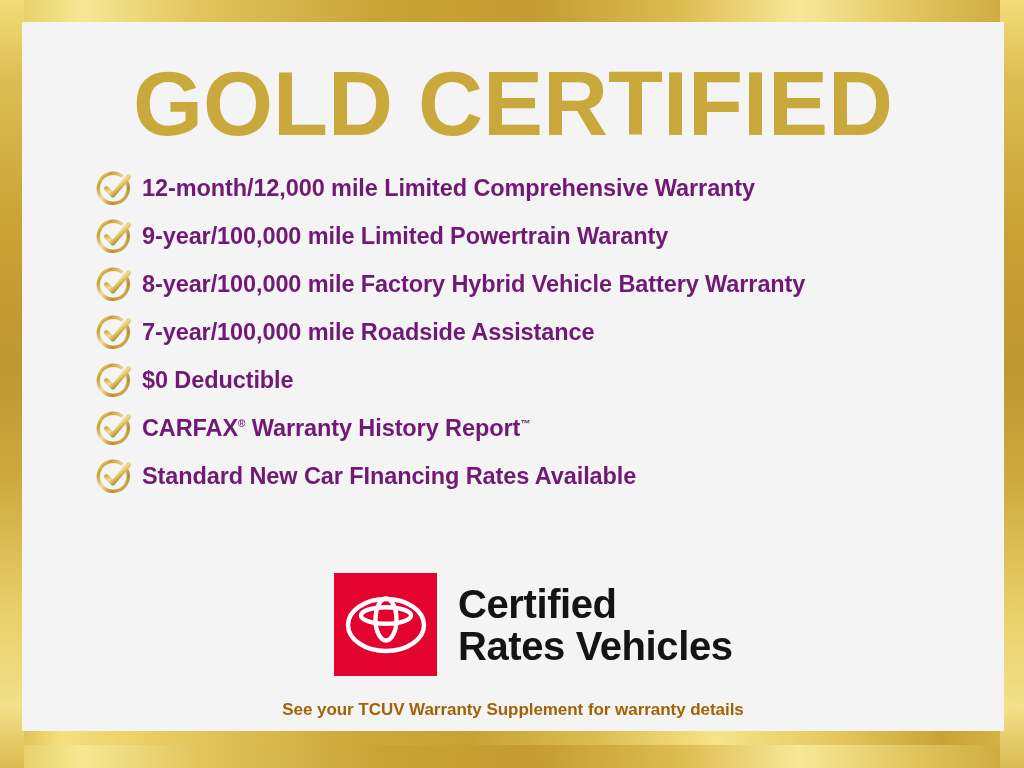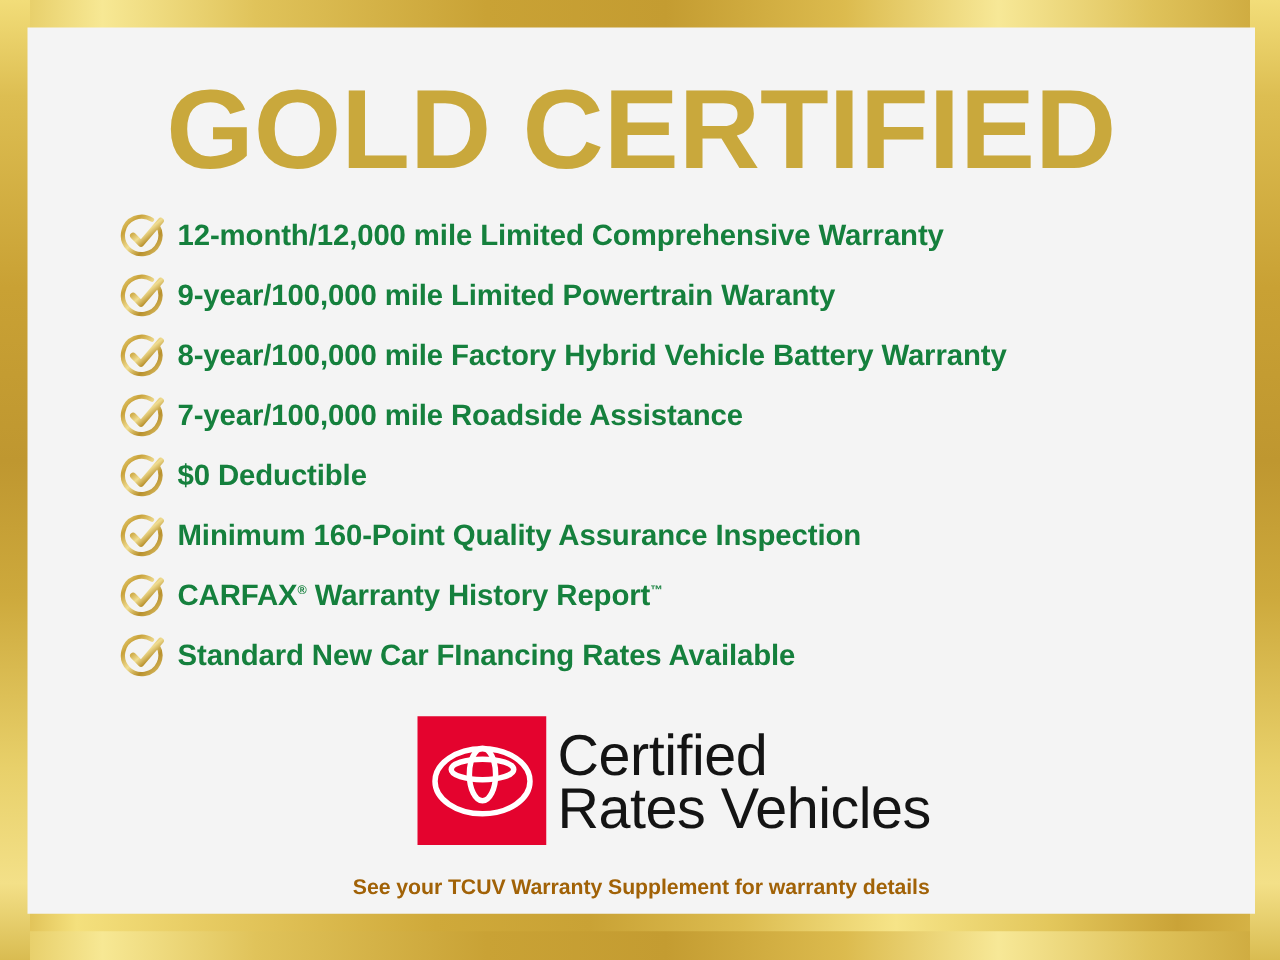--- a/index.html
+++ b/index.html
@@ -115,21 +115,21 @@
   }
   .check-wrap {
     width: 46px;
     flex: 0 0 46px;
     display: flex;
     align-items: center;
     justify-content: flex-start;
   }
   .check-wrap svg { display: block; }
   .benefit-label {
-    color: #15803d;
+    color: #701a75;
     font-family: "Liberation Sans Narrow", "Liberation Sans", sans-serif;
     font-weight: 700;
     font-size: 23.5px;
     line-height: 26px;
     white-space: nowrap;
     letter-spacing: -0.1px;
   }
   .sup {
     font-size: 10px;
     vertical-align: super;
@@ -148,25 +148,25 @@
   #toyota-mark {
     width: 103px;
     height: 103px;
     background: #e4032e;
     flex: 0 0 103px;
     display: flex;
     align-items: center;
     justify-content: center;
   }
   #lockup-text {
-    margin-left: 9px;
+    margin-left: 21px;
     color: #141414;
     font-family: "Liberation Sans", sans-serif;
-    font-weight: 400;
-    font-size: 46px;
+    font-weight: 700;
+    font-size: 40px;
     line-height: 42px;
     letter-spacing: -0.4px;
   }
 
   
   #footnote {
     position: absolute;
     left: 0;
     right: 0;
     top: 678px;
@@ -246,29 +246,20 @@
       <div class="benefit">
         <span class="check-wrap">
           <svg width="38" height="38" viewBox="0 0 38 38">
             <path d="M30.2 11.6a15 15 0 1 1-4.6-4.8" fill="none" stroke="url(#g1)" stroke-width="3.4" stroke-linecap="round"></path>
             <path d="M10.5 19.6 L16.8 26 L32.6 7.6" fill="none" stroke="url(#g1)" stroke-width="5" stroke-linecap="round" stroke-linejoin="round"></path>
           </svg>
         </span>
         <span class="benefit-label">$0 Deductible</span>
       </div>
 
-      <div class="benefit">
-        <span class="check-wrap">
-          <svg width="38" height="38" viewBox="0 0 38 38">
-            <path d="M30.2 11.6a15 15 0 1 1-4.6-4.8" fill="none" stroke="url(#g1)" stroke-width="3.4" stroke-linecap="round"></path>
-            <path d="M10.5 19.6 L16.8 26 L32.6 7.6" fill="none" stroke="url(#g1)" stroke-width="5" stroke-linecap="round" stroke-linejoin="round"></path>
-          </svg>
-        </span>
-        <span class="benefit-label">Minimum 160-Point Quality Assurance Inspection</span>
-      </div>
 
       <div class="benefit">
         <span class="check-wrap">
           <svg width="38" height="38" viewBox="0 0 38 38">
             <path d="M30.2 11.6a15 15 0 1 1-4.6-4.8" fill="none" stroke="url(#g1)" stroke-width="3.4" stroke-linecap="round"></path>
             <path d="M10.5 19.6 L16.8 26 L32.6 7.6" fill="none" stroke="url(#g1)" stroke-width="5" stroke-linecap="round" stroke-linejoin="round"></path>
           </svg>
         </span>
         <span class="benefit-label"><span>CARFAX</span><span class="sup">®</span><span> Warranty History Report</span><span class="sup">™</span></span>
       </div>

